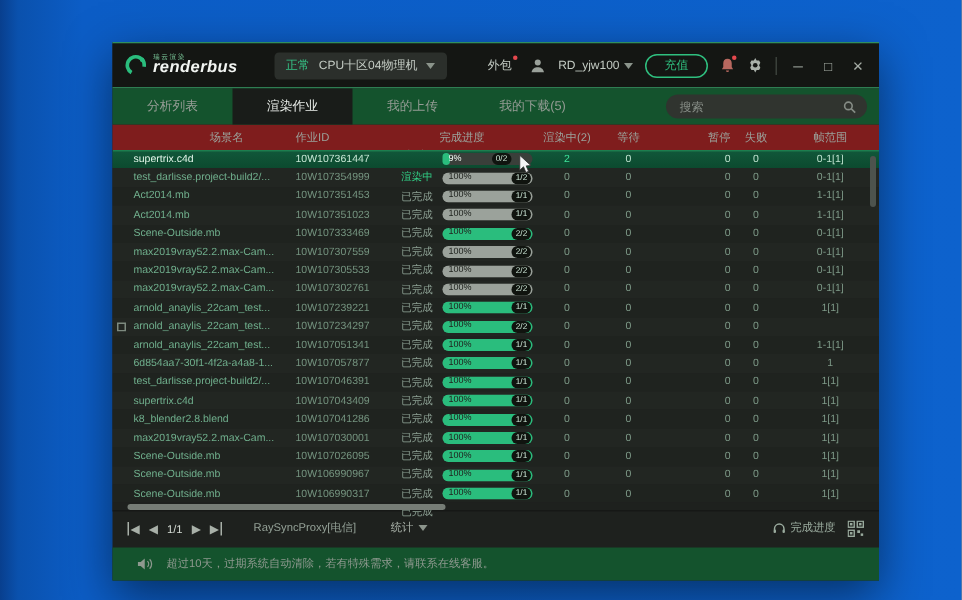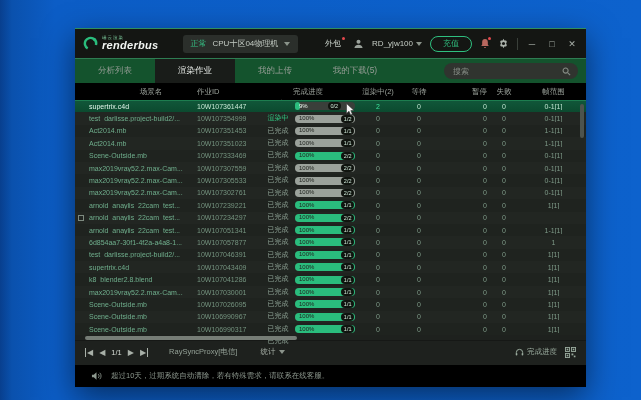--- a/index.html
+++ b/index.html
@@ -40,21 +40,21 @@
   
   .tabbar{height:24px;background:#14532d;display:flex;position:relative;flex:0 0 auto;}
   .tab{width:80px;display:flex;align-items:center;justify-content:center;font-size:8.5px;color:#959c95;}
   .tab.active{background:#191c19;color:#eaeeea;}
   .search{position:absolute;right:8px;top:4px;width:120px;height:16px;background:#30342f;border-radius:8px;
     display:flex;align-items:center;padding:0 7px;gap:4px;}
   .search input{flex:1;background:transparent;border:none;outline:none;color:#9aa19a;font-size:8px;
     font-family:inherit;min-width:0;}
   .search input::placeholder{color:#858c85;}
   
-  .thead{height:17px;background:#000000;display:flex;align-items:center;font-size:7.5px;color:#9ba29b;flex:0 0 auto;}
+  .thead{height:17px;background:#7f1d1d;display:flex;align-items:center;font-size:7.5px;color:#9ba29b;flex:0 0 auto;}
   .tbody{flex:0 0 auto;position:relative;}
   .row{height:12.4px;display:flex;align-items:center;font-size:7px;background:#1f231f;}
   .row.alt{background:#22262;background:#222622;}
   .row.hl{background:linear-gradient(#11583a,#0c4a2f);box-shadow:inset 0 1px 0 #1d7d4f;}
   .c{flex:0 0 auto;overflow:hidden;white-space:nowrap;}
   .c0{width:122px;display:flex;align-items:center;padding-left:3px;box-sizing:border-box;}
   .c1{width:66px;}
   .c2{width:30px;text-align:center;margin-top:24px;}
   .c3{width:68px;display:flex;align-items:center;}
   .c4{width:34px;text-align:center;}
@@ -98,21 +98,21 @@
     color:#9aa59b;border-top:1px solid #161816;flex:0 0 auto;}
   .pg{display:flex;align-items:center;gap:6px;color:#a8b0a8;font-size:8px;}
   .pg .edge{border-left:1px solid #a8b0a8;padding-left:1px;}
   .pg .edge2{border-right:1px solid #a8b0a8;padding-right:1px;}
   .pgnum{color:#d5dcd5;font-size:7.5px;}
   .transfer{margin-left:14px;color:#93a096;}
   .stats{margin-left:16px;display:flex;align-items:center;gap:4px;color:#aab3aa;}
   .f-right{margin-left:auto;display:flex;align-items:center;gap:8px;}
   .support{display:flex;align-items:center;gap:3px;color:#9aab9e;}
   
-  .notice{height:22px;background:#000000;display:flex;align-items:center;gap:9px;
+  .notice{height:22px;background:#14532d;display:flex;align-items:center;gap:9px;
     padding:0 16px;font-size:7.5px;color:#8e998f;flex:0 0 auto;margin-top:auto;}
   .cursor{position:absolute;left:271px;top:74px;z-index:5;}
 </style>
 </head>
 <body>
 
 <div class="window">
 
   <div class="titlebar">
     <div class="logo">

